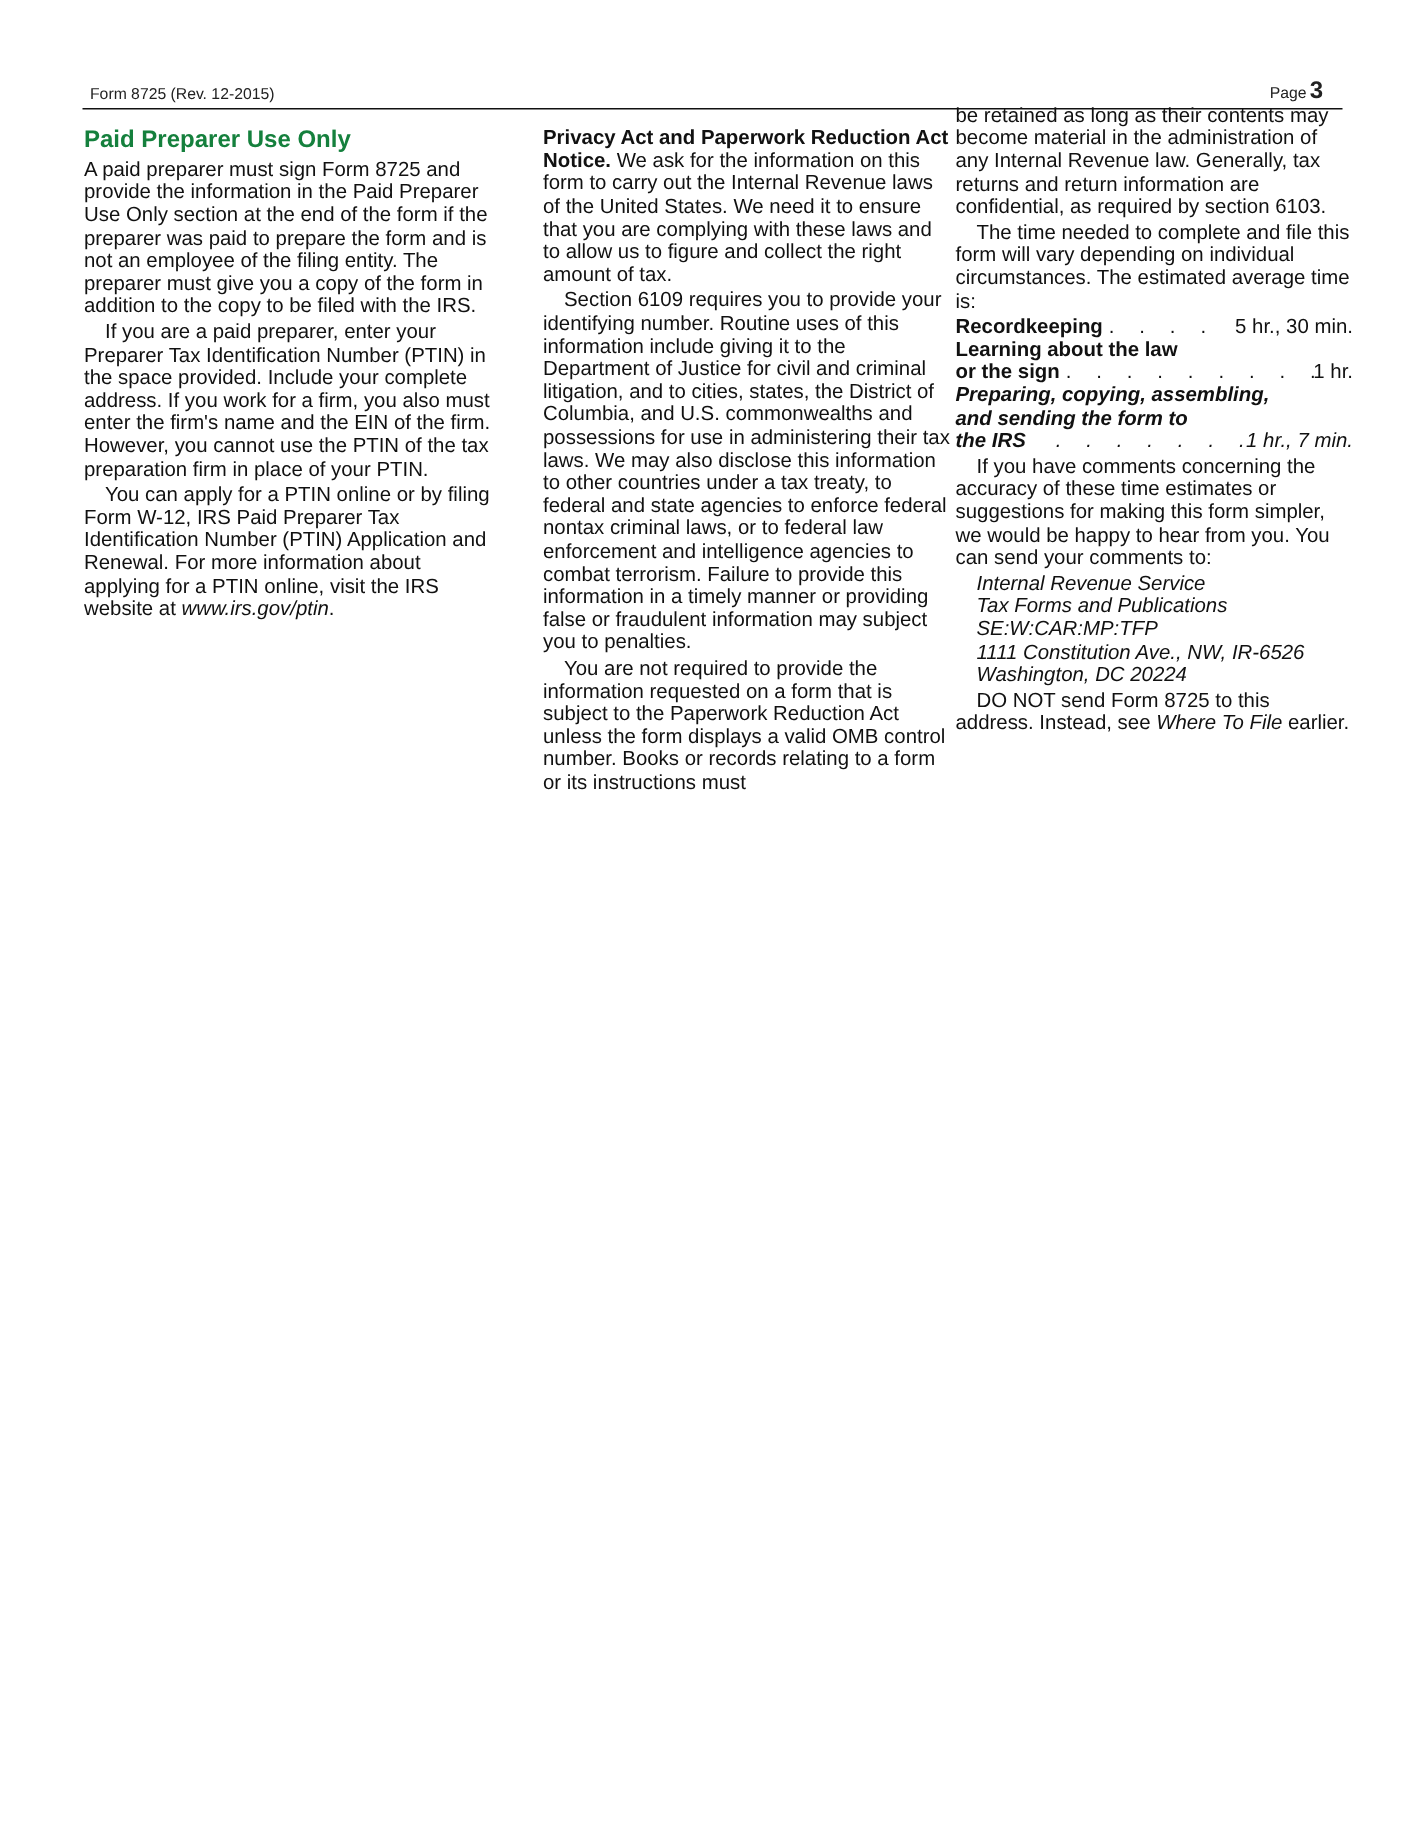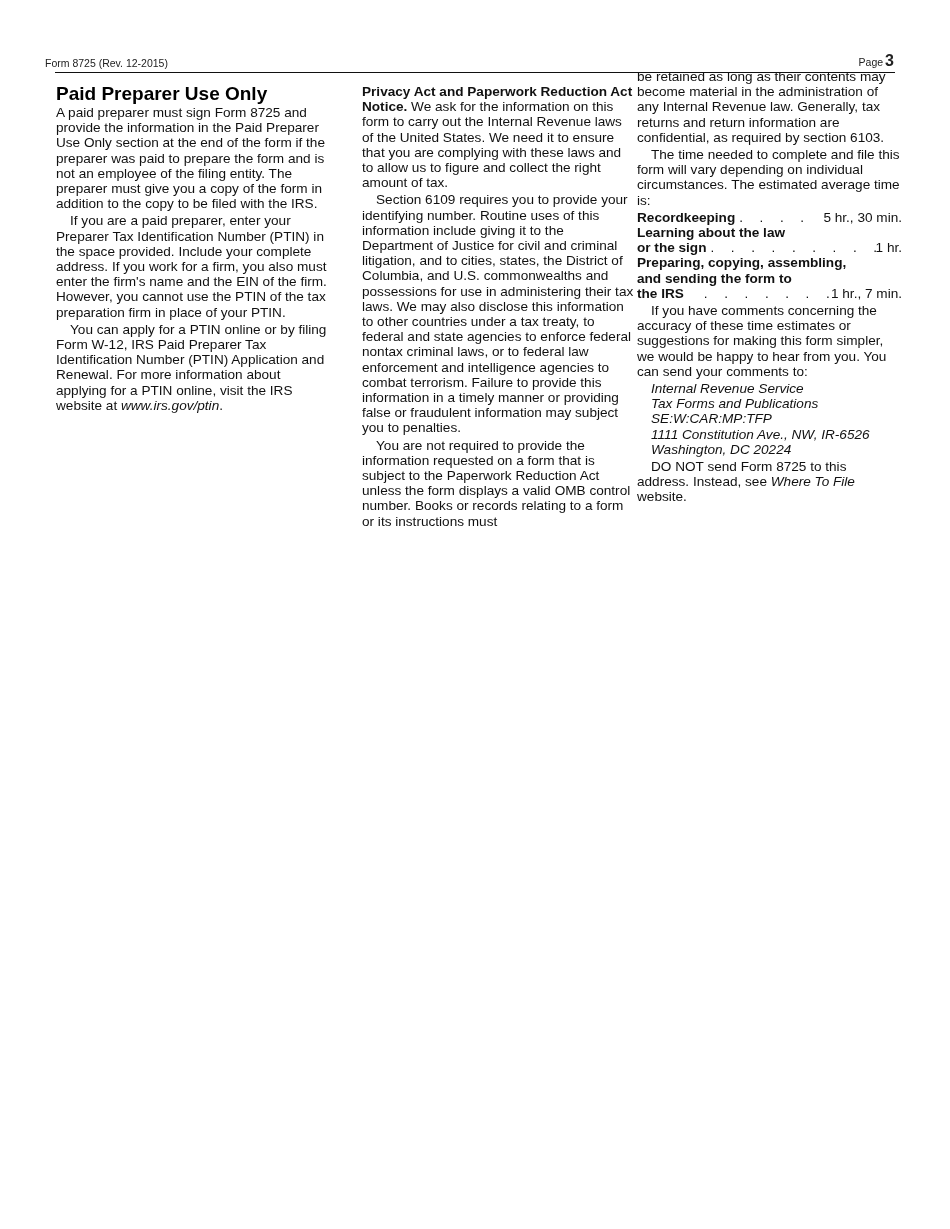--- a/index.html
+++ b/index.html
@@ -1,40 +1,40 @@
 <!DOCTYPE html>
 <html><head>
   <meta charset="utf-8">
   <style>
     html, body { margin: 0; padding: 0; background: #ffffff; }
     body {
       width: 950px; height: 1229px; position: relative; overflow: hidden;
       font-family: "Liberation Sans", sans-serif; color: #111;
     }
     .hdr-left {
-      position: absolute; left: 45px; top: 57px;
+      position: absolute; left: 60px; top: 57px;
       font-size: 10.5px; color: #222;
     }
     .hdr-right {
-      position: absolute; right: 56px; top: 52px;
+      position: absolute; right: 68px; top: 52px;
       font-size: 10.5px; color: #222; text-align: right;
     }
     .hdr-right .pg-num { font-weight: bold; font-size: 16px; margin-left: 2px; }
     .rule {
       position: absolute; left: 55px; width: 840px; top: 72px;
       height: 0; border-top: 1.6px solid #111;
     }
     .col {
       position: absolute; top: 84px; font-size: 13.6px; line-height: 15.2px;
     }
     .col1 { left: 56px; width: 272px; }
     .col2 { left: 362px; width: 272px; top: 84px; }
     .col3 { left: 637px; width: 265px; top: 69px; }
     h1.sec-title {
-      margin: 0 0 1px 0; font-size: 19px; line-height: 20px; font-weight: bold; color: #000000;
+      margin: 0 0 1px 0; font-size: 16px; line-height: 20px; font-weight: bold; color: #15803d;
     }
     p { margin: 0 0 2px 0; }
     p.ind { text-indent: 14px; }
     .b { font-weight: bold; }
     .i { font-style: italic; }
     .trow { display: flex; justify-content: space-between; white-space: nowrap; }
     .trow .lbl { font-weight: bold; }
     .trow .dots { flex: 1; overflow: hidden; letter-spacing: 6.4px; padding-left: 4px; }
     .addr { padding-left: 14px; margin: 2px 0; }
     .addr div { line-height: 15.2px; font-style: italic; }
@@ -73,32 +73,32 @@
     </div>
   </div>
   <div>
     <div class="b">Learning about the law</div>
     <div class="trow">
       <span class="lbl">or the sign</span>
       <span class="dots">. . . . . . . . .</span>
       <span>1 hr.</span>
     </div>
   </div>
-  <div style="margin-bottom:2px;">
+  <div style="margin-bottom:2px;font-style:italic;">
     <div class="b">Preparing, copying, assembling,</div>
     <div class="b">and sending the form to</div>
     <div class="trow">
       <span class="lbl">the IRS</span>
       <span class="dots" style="padding-left:20px;">. . . . . . .</span>
       <span>1 hr., 7 min.</span>
     </div>
   </div>
 
   <p class="ind">If you have comments concerning the accuracy of these time estimates or suggestions for making this form simpler, we would be happy to hear from you. You can send your comments to:</p>
   <div class="addr">
     <div>Internal Revenue Service</div>
     <div>Tax Forms and Publications</div>
     <div>SE:W:CAR:MP:TFP</div>
     <div>1111 Constitution Ave., NW, IR-6526</div>
     <div>Washington, DC 20224</div>
   </div>
-  <p class="ind"><span>DO NOT send Form 8725 to this address. Instead, see </span><span class="i">Where To File</span><span> website.</span></p>
+  <p class="ind"><span>DO NOT send Form 8725 to this address. Instead, see </span><span class="i">Where To File</span><span> earlier.</span></p>
 </div>
 
 </body></html>

